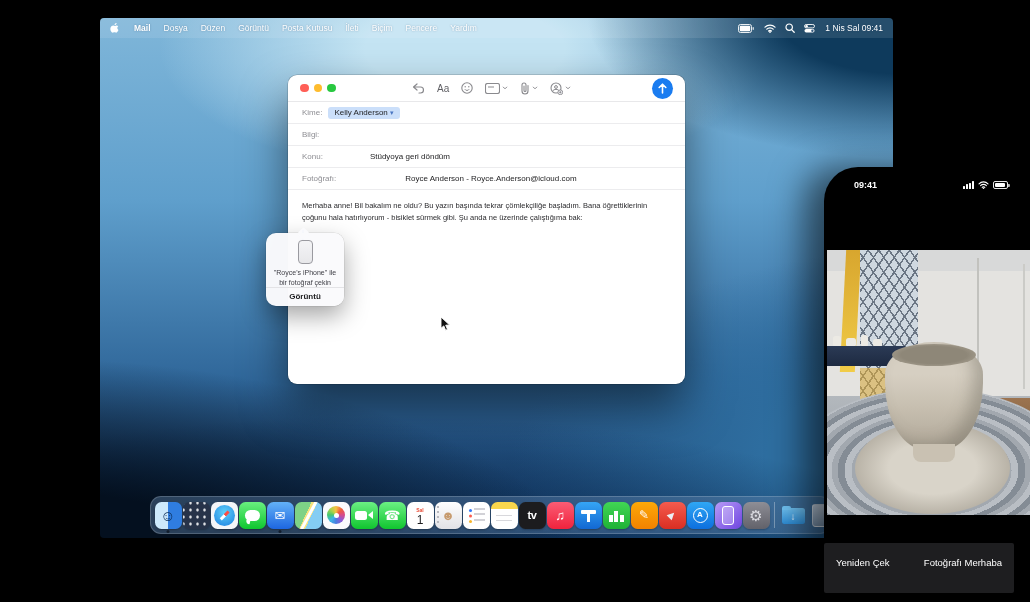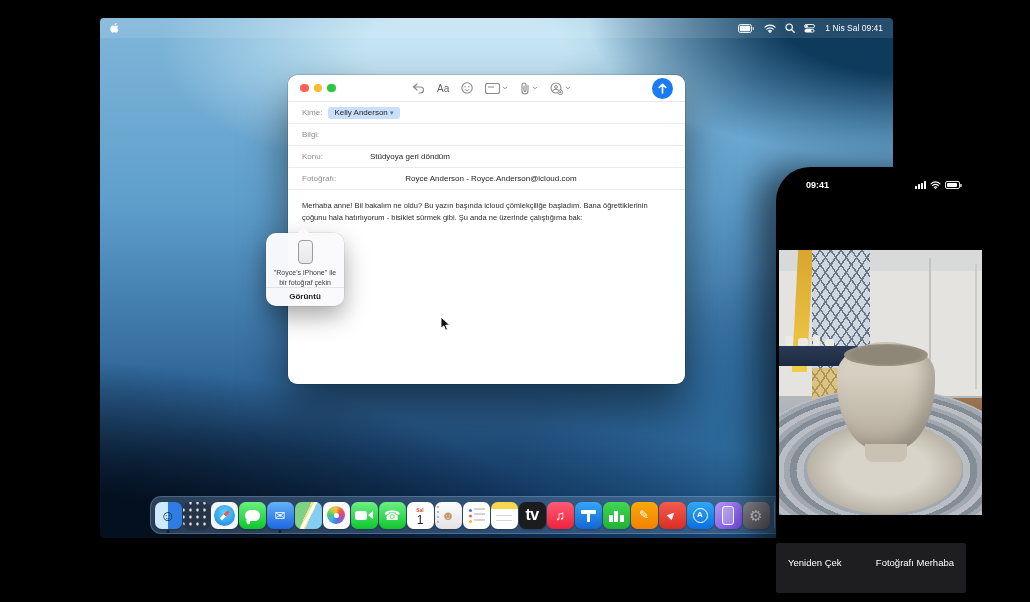--- a/index.html
+++ b/index.html
@@ -126,21 +126,21 @@
     background:repeating-linear-gradient(180deg,#b9b9bf 0 2px,transparent 2px 5px); }
   .icon-reminders { background:#fff; }
   .icon-reminders::before { content:""; width:11px; height:14px; margin-left:7px;
     background:repeating-linear-gradient(180deg,#d2d2d7 0 2px,transparent 2px 5.5px); }
   .icon-reminders::after { content:""; position:absolute; left:6px; top:7px; width:3px; height:3px;
     border-radius:50%; background:#3478f6; box-shadow:0 5.5px 0 #fa5b4d, 0 11px 0 #f7b52c; }
   .icon-notes { background:linear-gradient(180deg,#f9d64d 0 27%,#fff 27%); }
   .icon-notes::after { content:""; width:16px; height:10px; margin-top:9px;
     background:repeating-linear-gradient(180deg,#d8d8dc 0 1.5px,transparent 1.5px 5px); }
   .icon-tv { background:#1c1c1e; }
-  .tv-label { color:#fff; font-size:16px; font-weight:bold; letter-spacing:-.5px; }
+  .tv-label { color:#fff; font-size:11px; font-weight:bold; letter-spacing:-.5px; }
   .icon-music { background:linear-gradient(180deg,#fb5c74,#f0233d); }
   .icon-music .glyph { color:#fff; font-size:13px; }
   .icon-keynote { background:linear-gradient(180deg,#35a5f5,#1268d3); }
   .icon-keynote::before { content:""; position:absolute; top:8px; left:6px; width:15px;
     height:4px; background:#fff; border-radius:1px; }
   .icon-keynote::after { content:""; position:absolute; top:12px; left:12.5px; width:2.5px;
     height:8px; background:#fff; }
   .icon-numbers { background:linear-gradient(180deg,#41d654,#1fb236); }
   .icon-numbers::before { content:""; position:absolute; left:6px; bottom:7px; width:4px;
     height:7px; background:#fff; box-shadow:11px 0 0 #fff; }
@@ -164,21 +164,21 @@
   .icon-downloads::before { content:""; position:absolute; left:2px; top:6px; width:23px;
     height:16px; background:linear-gradient(180deg,#6fc2f3,#2e8ed8); border-radius:2.5px; }
   .icon-downloads .glyph { position:relative; z-index:1; color:#eaf6ff; font-size:10px;
     font-weight:bold; margin-top:3px; }
   .icon-trash { box-shadow:none; }
   .icon-trash::before { content:""; width:17px; height:21px; border-radius:3px 3px 4px 4px;
     border:1px solid rgba(255,255,255,.45);
     background:linear-gradient(180deg,rgba(240,244,250,.75),rgba(180,188,200,.55)); }
 
   
-  .iphone { position:absolute; left:776px; top:167px; width:206px; height:435px;
+  .iphone { position:absolute; left:824px; top:167px; width:206px; height:435px;
     background:#000; border-radius:34px 0 0 0; box-shadow:-20px 0 34px rgba(0,0,0,.55); z-index:20; }
   .ip-status { position:absolute; left:0; top:10px; right:0; height:16px; display:flex;
     align-items:center; color:#fff; padding:0 22px 0 30px; }
   .ip-time { font-size:9px; font-weight:bold; }
   .ip-status-right { margin-left:auto; display:flex; align-items:center; gap:4px; }
   .sig-bars { display:flex; align-items:flex-end; gap:1px; }
   .sig-bars i { width:2px; background:#fff; border-radius:.5px; display:block; }
   .batt { width:15px; height:7.5px; border:1px solid rgba(255,255,255,.9); border-radius:2px;
     position:relative; }
   .batt::before { content:""; position:absolute; left:1px; top:1px; bottom:1px; width:10px;
@@ -231,20 +231,21 @@
 <div class="stage">
 
   <div class="desktop">
 
     <div class="menubar">
       <span class="apple-logo">
         <svg viewBox="0 0 12 14" width="10" height="12">
             <path fill="#fff" d="M8.1 1.0c-.08.66-.4 1.26-.9 1.7-.5.45-1.1.7-1.7.62-.07-.62.25-1.28.7-1.7C6.65 1.16 7.4.92 8.1 1.0zM10.1 9.3c-.25.66-.42.95-.77 1.52-.52.8-1.23 1.78-2.1 1.78-.78 0-.98-.5-2-.5s-1.27.5-2.04.5c-.87 0-1.5-.9-2-1.68C-.1 8.9.38 6.1 1.74 4.9c.68-.6 1.53-.94 2.3-.94.78 0 1.27.5 1.95.5.66 0 1.03-.5 1.96-.5.7 0 1.45.37 1.97 1.02-1.73.95-1.45 3.4.18 4.32z"></path>
           </svg>
       </span>
+      <span id="menu-items"><span class="menu-item bold">Mail</span><span class="menu-item">Dosya</span><span class="menu-item">Düzen</span><span class="menu-item">Görüntü</span><span class="menu-item">Posta Kutusu</span><span class="menu-item">İleti</span><span class="menu-item">Biçim</span><span class="menu-item">Pencere</span><span class="menu-item">Yardım</span></span>
       <span class="mb-right">
         <span class="mb-icon">
           <svg width="17" height="9" viewBox="0 0 17 9">
               <rect x=".5" y=".5" width="13" height="8" rx="2" fill="none" stroke="rgba(255,255,255,.9)"></rect>
               <rect x="1.8" y="1.8" width="10.4" height="5.4" rx="1" fill="#fff"></rect>
               <rect x="14.5" y="3" width="1.5" height="3" rx=".7" fill="rgba(255,255,255,.7)"></rect>
             </svg>
         </span>
         <span class="mb-icon">
           <svg width="12" height="9" viewBox="0 0 12 9">
@@ -340,21 +341,21 @@
         <div class="field-row">
           <span class="field-label">Konu:</span>
           <span class="field-value">Stüdyoya geri döndüm</span>
         </div>
         <div class="field-row">
           <span class="field-label">Fotoğrafı:</span>
           <span class="field-value from-value">Royce Anderson - Royce.Anderson@icloud.com</span>
         </div>
       </div>
 
-      <div class="mw-body">Merhaba anne! Bil bakalım ne oldu? Bu yazın başında icloud çömlekçiliğe başladım. Bana öğrettiklerinin çoğunu hala hatırlıyorum - bisiklet sürmek gibi. Şu anda ne üzerinde çalıştığıma bak:</div>
+      <div class="mw-body">Merhaba anne! Bil bakalım ne oldu? Bu yazın başında tekrar çömlekçiliğe başladım. Bana öğrettiklerinin çoğunu hala hatırlıyorum - bisiklet sürmek gibi. Şu anda ne üzerinde çalıştığıma bak:</div>
       <div class="caret"></div>
     </div>
 
     <div class="popup">
       <div class="popup-phone"></div>
       <div class="popup-msg">"Royce's iPhone" ile bir fotoğraf çekin</div>
       <div class="popup-cancel">Görüntü</div>
     </div>
 
     <div class="cursor">

